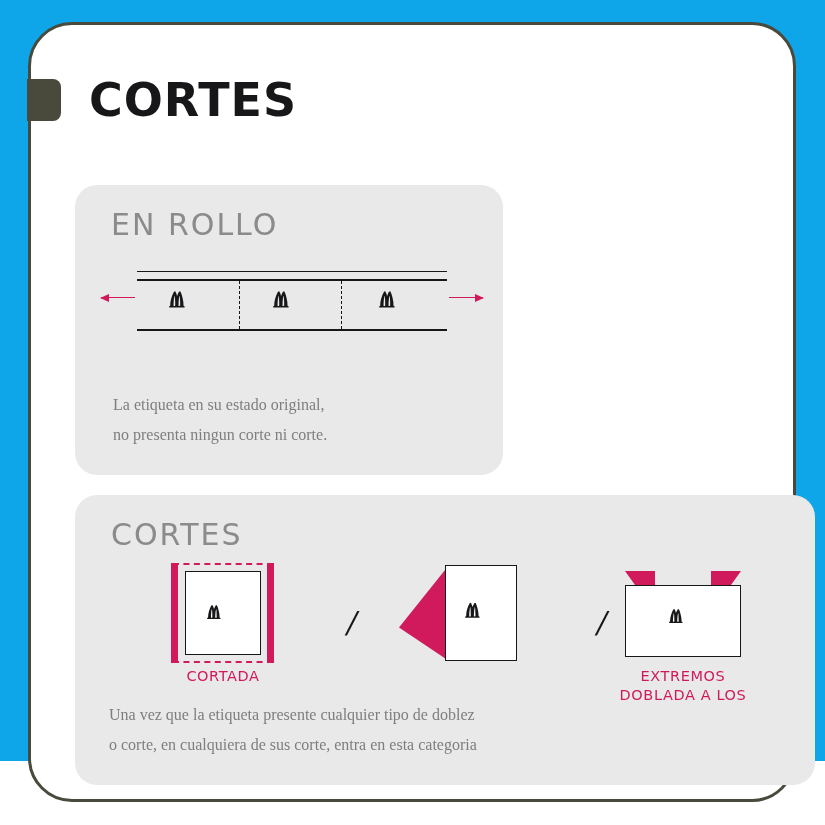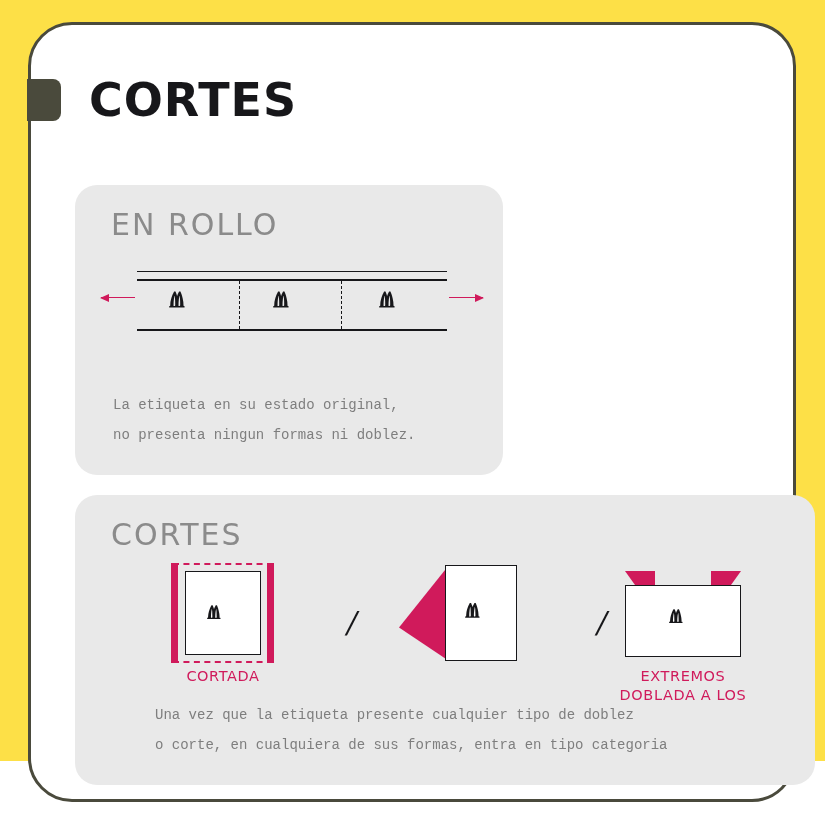--- a/index.html
+++ b/index.html
@@ -11,21 +11,21 @@
     width: 825px;
     height: 825px;
     font-family: "Liberation Sans", sans-serif;
     overflow: hidden;
   }
 
   #page {
     position: relative;
     width: 825px;
     height: 761px;
-    background: #fde047;
+    background: #0ea5e9;
   }
 
   
   .frame {
     position: absolute;
     left: 28px;
     top: 22px;
     width: 768px;
     height: 780px;
     border: 3px solid #4a4a3c;
@@ -86,32 +86,31 @@
     top: 22px;
     font-family: "DejaVu Sans", sans-serif;
     font-size: 30px;
     letter-spacing: 2px;
     color: #8b8b8b;
   }
 
   .panel-caption {
     position: absolute;
     color: #7e7e7e;
-    font-size: 14px;
+    font-size: 16px;
     line-height: 30px;
-    font-family: Liberation Mono, monospace;
+    font-family: Liberation Serif, serif;
   }
   .panel-rollo .panel-caption {
     left: 38px;
     top: 205px;
   }
   .panel-cortada .panel-caption {
     left: 34px;
     top: 205px;
-    margin-left: 46px;
   }
 
   
   .rollo-diagram {
     position: absolute;
     left: 26px;
     top: 82px;
     width: 380px;
     height: 78px;
   }
@@ -317,21 +316,21 @@
         <div class="roll-dash d2"></div>
         <div class="arrow-left"></div>
         <div class="arrow-right"></div>
         <div class="logo-mark roll-logo l1">ⱞ</div>
         <div class="logo-mark roll-logo l2">ⱞ</div>
         <div class="logo-mark roll-logo l3">ⱞ</div>
       </div>
 
       <div class="panel-caption">
         <div>La etiqueta en su estado original,</div>
-        <div>no presenta ningun formas ni doblez.</div>
+        <div>no presenta ningun corte ni corte.</div>
       </div>
     </div>
 
     <div class="panel panel-cortada">
       <div class="panel-title">CORTES</div>
 
       <div class="cut-items">
 
         <div class="cut-item i1">
           <div class="soldada-dash"></div>
@@ -360,18 +359,18 @@
           <div class="cut-label">
             <div>EXTREMOS</div>
             <div>DOBLADA A LOS</div>
           </div>
         </div>
 
       </div>
 
       <div class="panel-caption">
         <div>Una vez que la etiqueta presente cualquier tipo de doblez</div>
-        <div>o corte, en cualquiera de sus formas, entra en tipo categoria</div>
+        <div>o corte, en cualquiera de sus corte, entra en esta categoria</div>
       </div>
     </div>
 
   </div>
 </div>
 
 </body></html>

